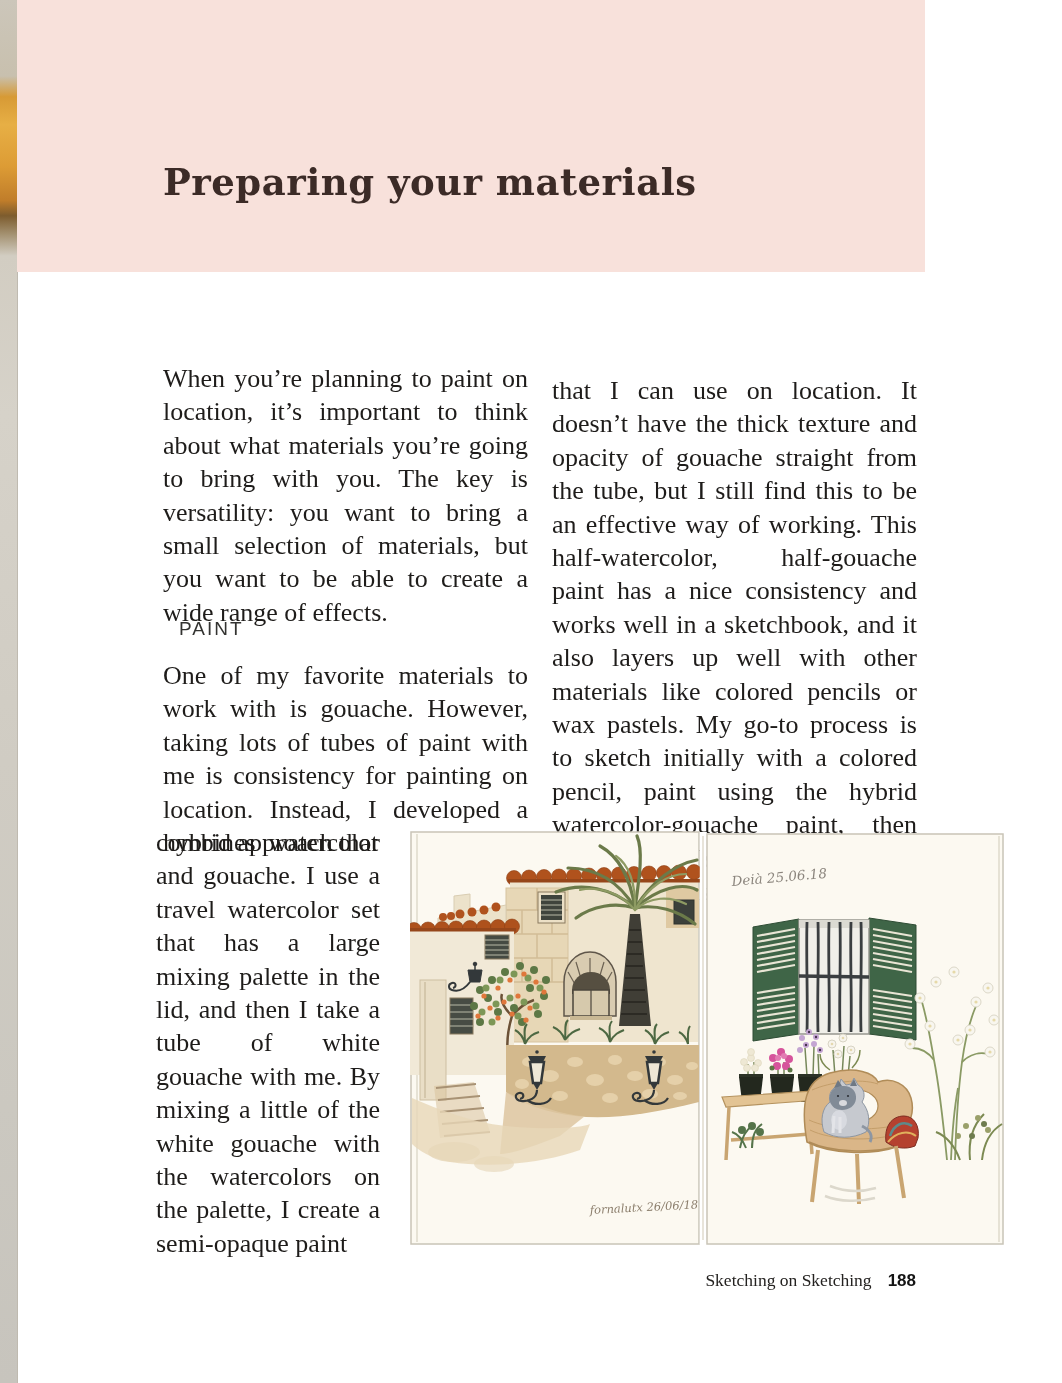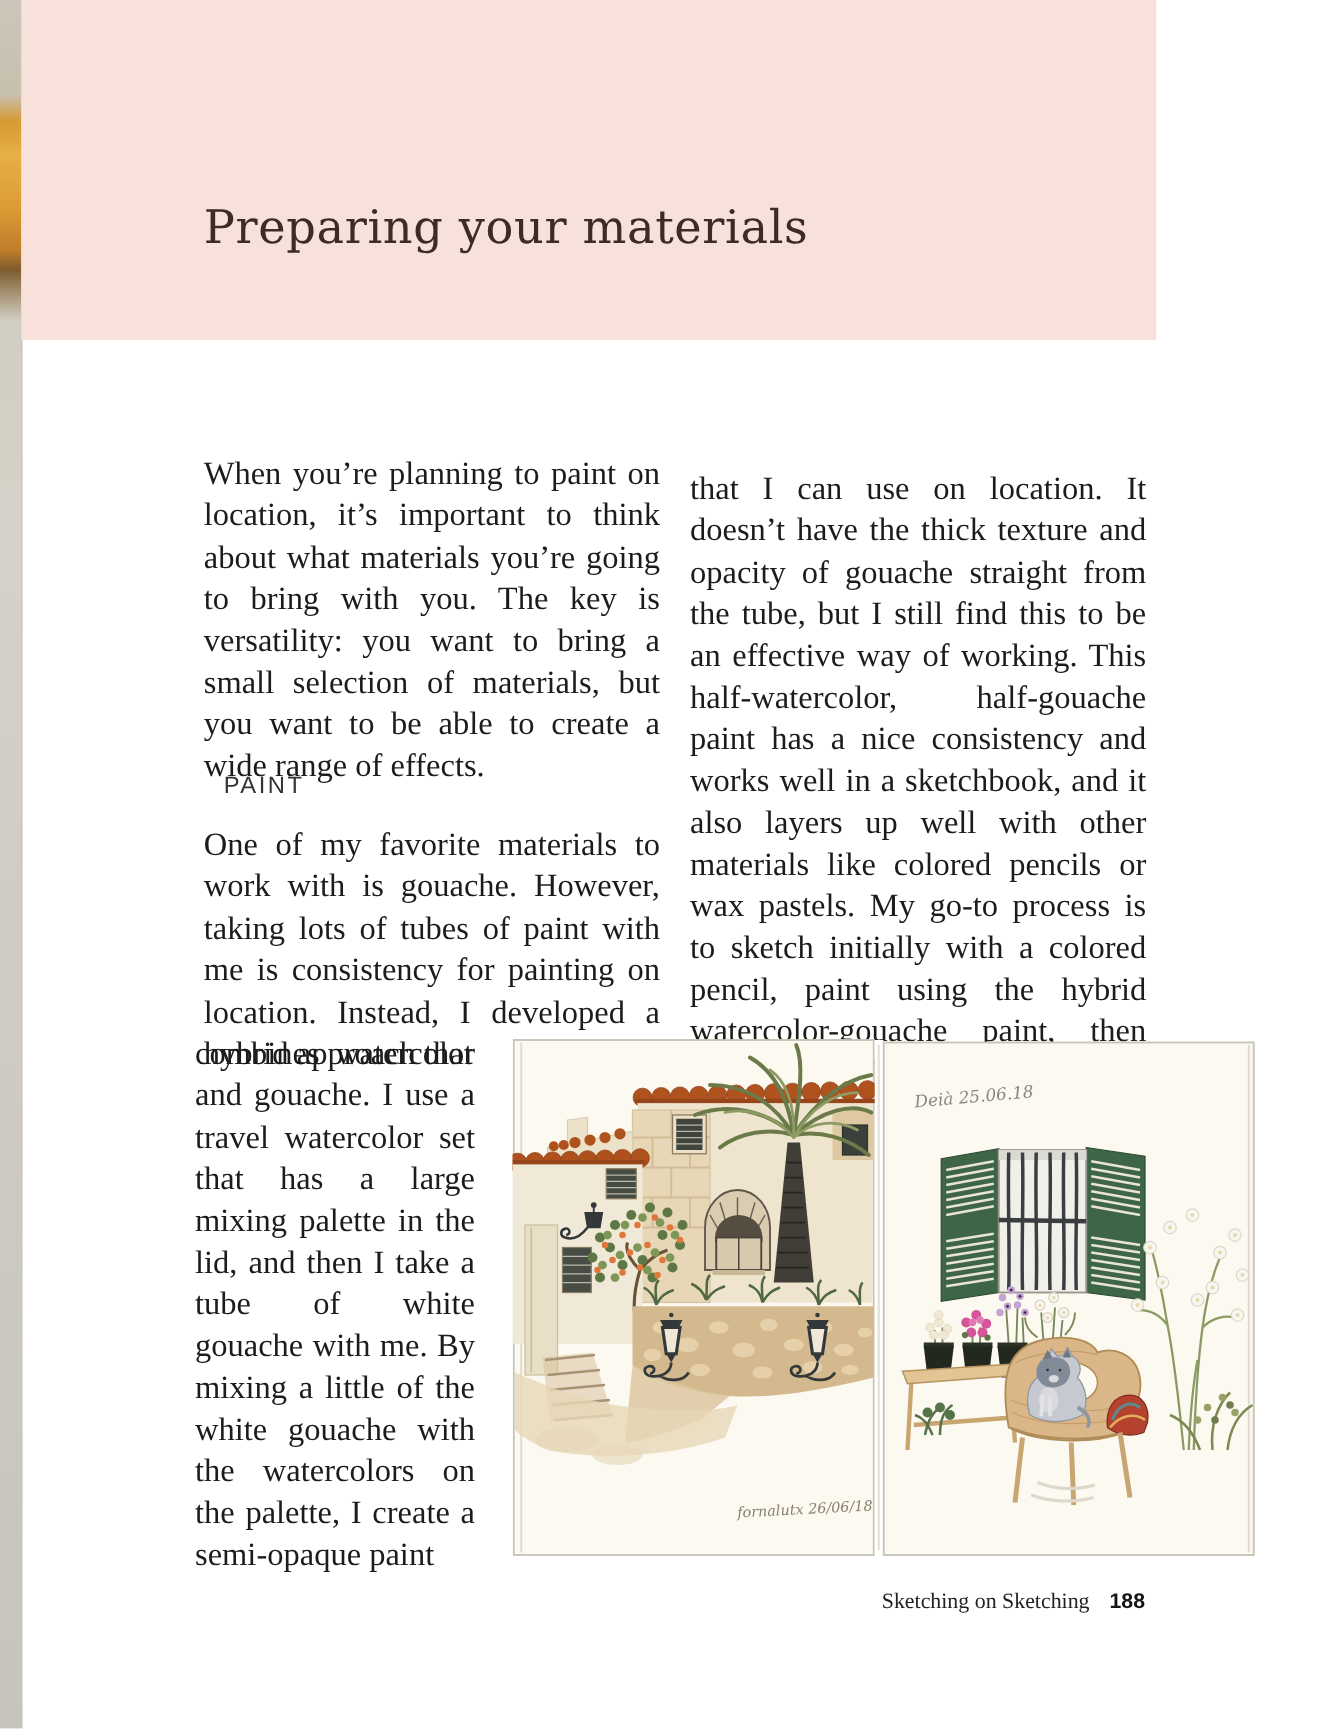--- a/index.html
+++ b/index.html
@@ -17,21 +17,21 @@
       #d2cdc2 18.5%, #d6d2c9 30%,
       #d0ccc3 55%, #cbc8c0 80%, #c7c4bd 100%);
     border-right:1px solid #bfbab0;
   }
   .banner{
     position:absolute;left:17px;top:0;width:908px;height:272px;
     background:#f8e1db;
   }
   .title{
     position:absolute;left:146px;top:156px;margin:0;
-    font-family:"DejaVu Serif",serif;font-weight:400;
+    font-family:"DejaVu Serif",serif;font-weight:700;
     font-size:37px;line-height:52px;letter-spacing:.5px;color:#3c2b27;
   }
   .bodycol{
     position:absolute;text-align:justify;text-align-last:left;
     font-size:26px;line-height:33.4px;color:#1e1c1a;
   }
   .intro{left:163px;top:336px;width:365px;}
   .paint-heading{
     position:absolute;left:163px;top:602px;margin:16px;
     font-family:"Liberation Sans",sans-serif;font-weight:400;

